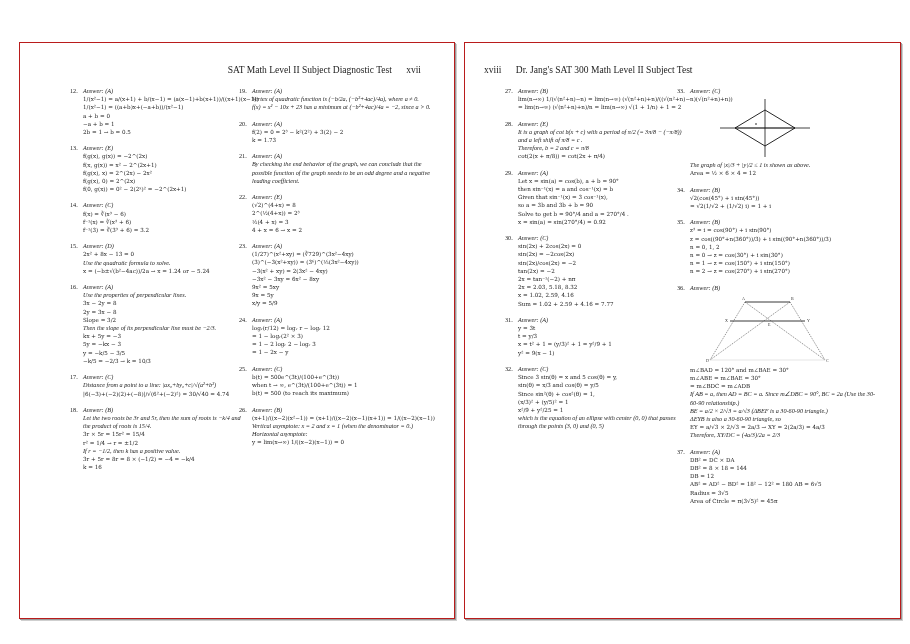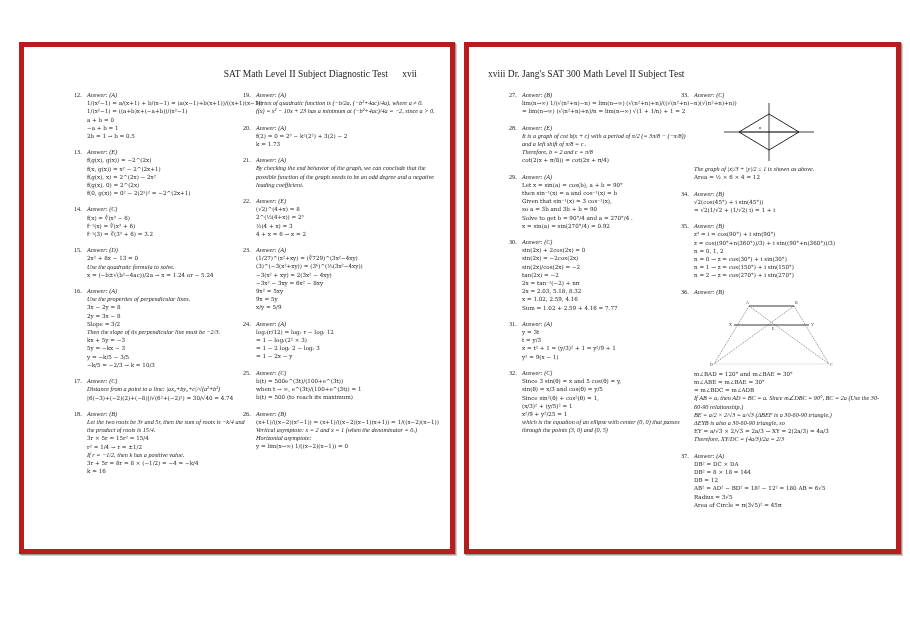--- a/index.html
+++ b/index.html
@@ -1,29 +1,29 @@
 <!DOCTYPE html>
 <html><head>
 <meta charset="utf-8">
 <style>
   html, body { margin: 0; padding: 0; background: #ffffff; }
   body { width: 910px; height: 644px; position: relative; overflow: hidden; font-family: "DejaVu Serif", serif; color: #222; }
   .page {
-    position: absolute; top: 42px; height: 512px; background: #fff;
-    border: 5px solid #b91c1c; box-shadow: 1px 1px 0 #9a9a9a, 2px 2px 0 #cfcfcf; box-sizing: border-box;
+    position: absolute; top: 42px; height: 577px; background: #fff;
+    border: 1px solid #b91c1c; box-shadow: 1px 1px 0 #9a9a9a, 2px 2px 0 #cfcfcf; box-sizing: border-box;
   }
   .page.left { left: 19px; width: 436px; }
   .page.right { left: 464px; width: 437px; }
   .running-head {
     position: absolute; top: 22px; font-family: "Liberation Serif", serif; font-size: 9.5px; color: #222; white-space: nowrap;
   }
   .page.left .running-head { right: 33px; }
   .page.right .running-head { left: 19px; }
   .running-head .pnum { margin-left: 12px; }
-  .page.right .running-head .pnum { margin-left: 0; margin-right: 0; }
+  .page.right .running-head .pnum { margin-left: 0; margin-right: 12px; }
   .col { position: absolute; top: 44px; font-family: "Liberation Serif", serif; font-size: 6.2px; line-height: 8.2px; }
   .page.left .col1 { left: 50px; width: 175px; }
   .page.left .col2 { left: 219px; width: 195px; }
   .page.right .col1 { left: 40px; width: 178px; }
   .page.right .col2 { left: 212px; width: 200px; }
   .problem { margin-bottom: 8px; }
   .problem .hd { font-style: italic; }
   .problem .hd .num { font-style: normal; display: inline-block; width: 13px; }
   .line { padding-left: 13px; white-space: nowrap; font-family: "DejaVu Serif", serif; font-size: 5.6px; line-height: 8.2px; }
   .line.it { font-style: italic; font-family: "Liberation Serif", serif; font-size: 6.2px; white-space: normal; }

